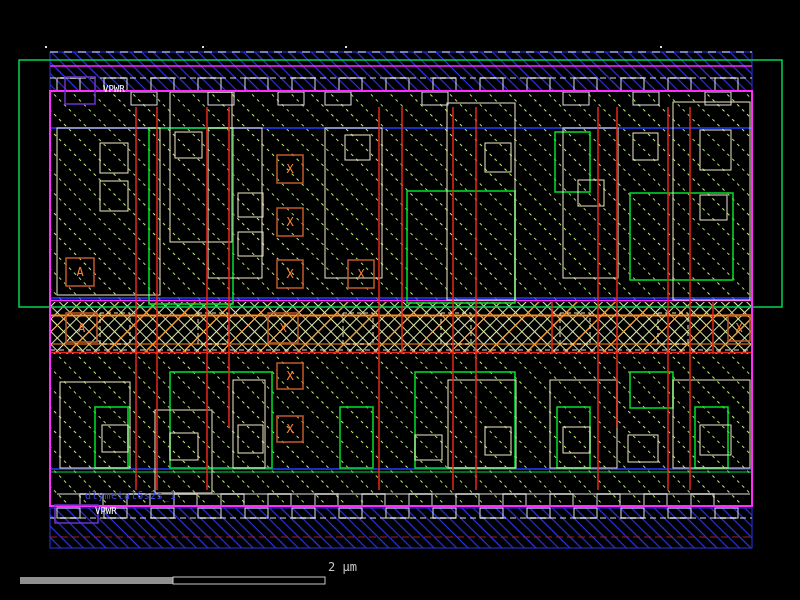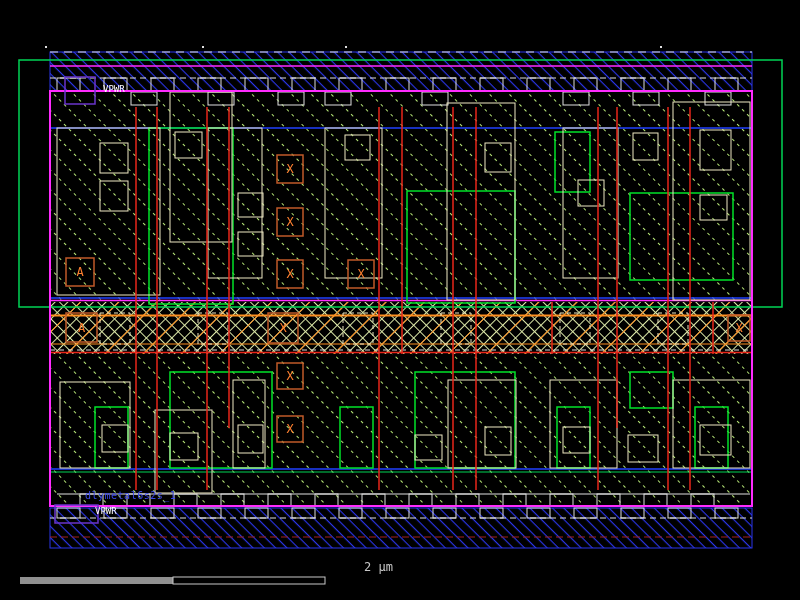--- a/index.html
+++ b/index.html
@@ -2,21 +2,21 @@
 <html><head>
 <meta charset="utf-8">
 <style>
   html,body{margin:0;padding:0;background:#000;}
   #stage{position:relative;width:800px;height:600px;background:#000;overflow:hidden;
          font-family:"DejaVu Sans Mono", monospace;}
   #stage svg{position:absolute;left:0;top:0;}
   .overlay{position:absolute;white-space:pre;line-height:1;padding-left:36px;}
   .lbl-rail{font-size:9px;color:#ffffff;letter-spacing:0px;}
   .lbl-cell{font-size:10px;color:#3a47e8;letter-spacing:0.5px;}
-  .lbl-scale{font-size:12px;color:#c8c8c8;margin-left:36px;}
+  .lbl-scale{font-size:12px;color:#c8c8c8;}
 </style>
 </head>
 <body>
 
 <div id="stage">
   <svg id="chip" width="800" height="600">
       <defs>
         <pattern id="dotHatch" patternUnits="userSpaceOnUse" width="14" height="14" patternTransform="rotate(45)">
           <line x1="0" y1="0.5" x2="14" y2="0.5" stroke="#b8e878" stroke-width="1" stroke-dasharray="3,4"></line>
         </pattern>

